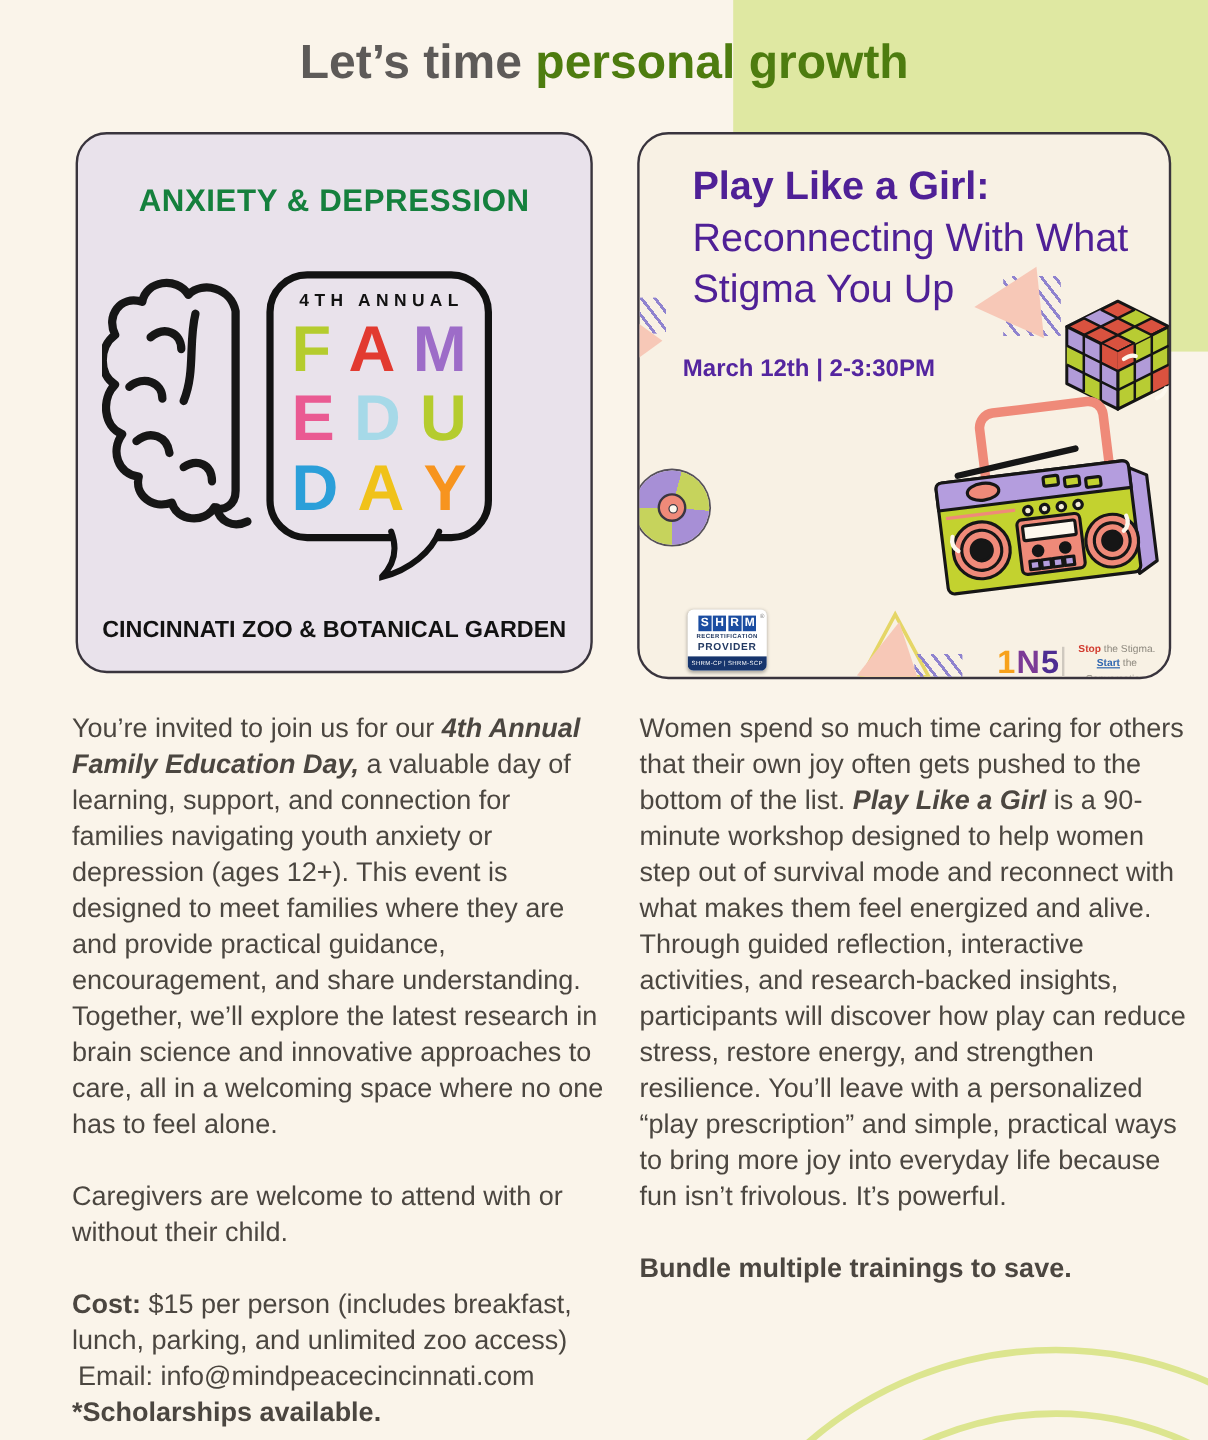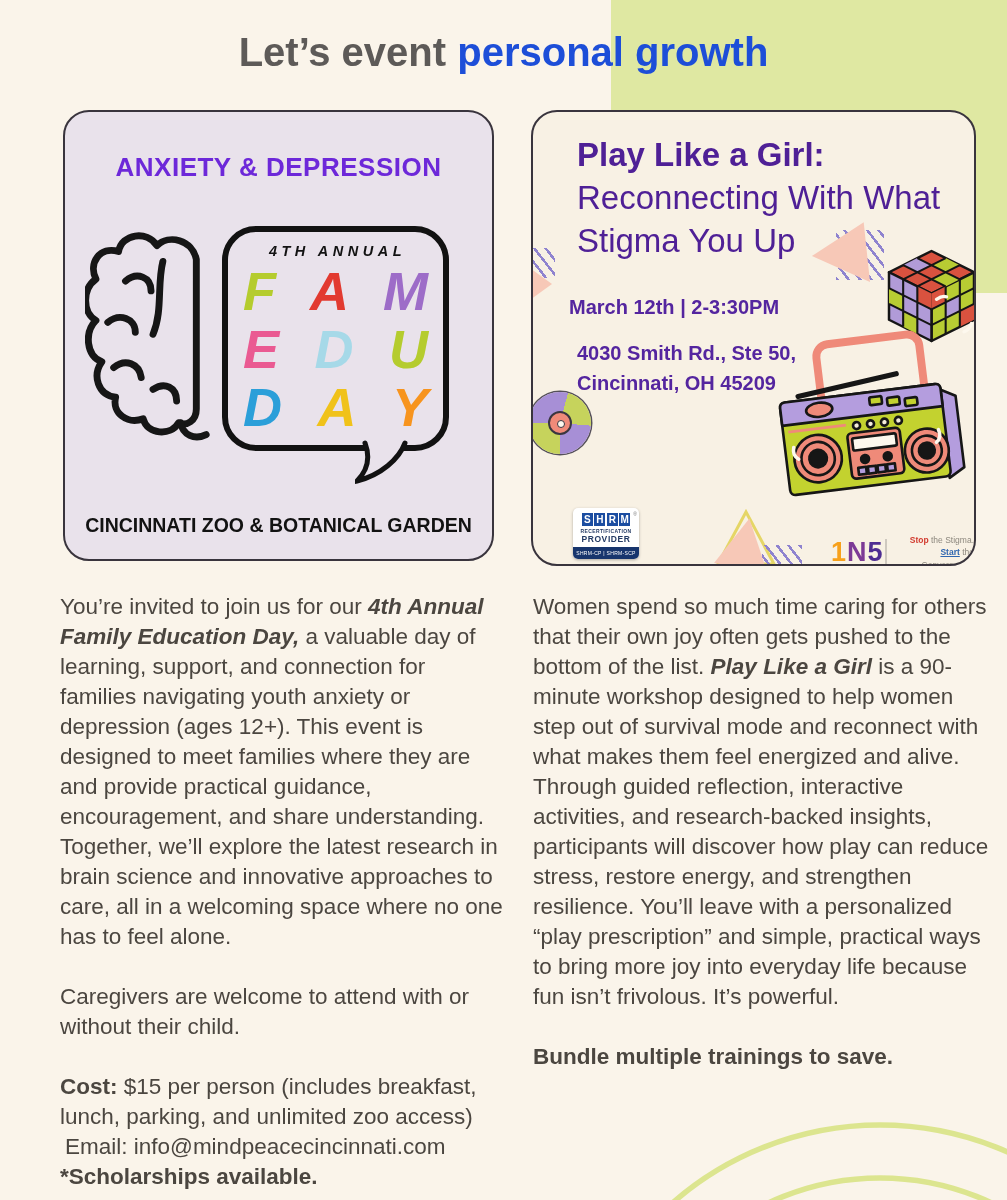--- a/index.html
+++ b/index.html
@@ -7,34 +7,34 @@
     width:1007px; height:1200px; position:relative; overflow:hidden;
     background:#faf4ea;
     font-family:"Liberation Sans", sans-serif;
   }
   .green-block { position:absolute; left:611px; top:0; width:396px; height:293px; background:#dfe8a2; }
 
   
   .header { position:absolute; top:30px; left:0; width:100%; text-align:center;
             font-size:40px; font-weight:bold; margin:0; }
   .t-gray { color:#5d5a58; }
-  .t-purple { color:#1d4ed8; }
+  .t-purple { color:#4d7c0f; }
 
   
   .card { position:absolute; top:110px; border:2px solid #39343d; border-radius:26px;
           box-sizing:border-box; overflow:hidden; }
   .card-left  { left:63px;  width:431px; height:451px; background:#e9e2eb; }
   .card-right { left:531px; width:445px; height:456px; background:#f8f1e4; }
 
   
   .ad-heading { margin-top:40px; text-align:center; font-size:26px; font-weight:bold;
-                color:#6d28d9; letter-spacing:.5px; }
+                color:#15803d; letter-spacing:.5px; }
   .brain { position:absolute; left:20px; top:112px; width:140px; height:246px; }
-  .bubble { position:absolute; left:157px; top:114px; width:227px; height:225px;
-            border:6px solid #121212; border-radius:34px; box-sizing:border-box;font-style:italic; }
+  .bubble { position:absolute; left:157px; top:114px; width:188px; height:225px;
+            border:6px solid #121212; border-radius:34px; box-sizing:border-box; }
   .bubble-label { margin-top:11px; text-align:center; font-size:14.5px; font-weight:bold;
                   letter-spacing:4.5px; text-indent:4px; color:#121212; }
   .fam-grid { padding:3px 15px 0; }
   .fam-row { display:flex; justify-content:space-between; align-items:center; height:58px; }
   .fam-letter { font-size:54px; font-weight:bold; line-height:1; }
   .bubble-tail { position:absolute; right:26px; bottom:-40px; width:62px; height:46px; }
   .card-foot { position:absolute; bottom:20px; left:0; width:100%; text-align:center;
                font-size:19.5px; font-weight:bold; color:#121212; line-height:1.32; }
 
   
@@ -82,21 +82,21 @@
                font-size:10px; line-height:13px; }
   .shrm-reg { position:absolute; right:2px; top:3px; font-size:5px; color:#777; }
   .shrm-line1 { font-size:5px; font-weight:bold; color:#233a63; letter-spacing:.4px; }
   .shrm-line2 { font-size:8.5px; font-weight:bold; color:#233a63; letter-spacing:.6px; margin-bottom:3px; }
   .shrm-bar { background:#17356d; color:#fff; font-size:5px; padding:3px 0; letter-spacing:.3px; }
 
   
   .n5 { position:absolute; left:298px; top:422px; display:flex; align-items:center; gap:1px; }
   .n5-word { font-size:27px; font-weight:bold; line-height:1; letter-spacing:1px; }
   .n5-sep { width:2px; height:26px; background:#cfc9bf; }
-  .n5-tag { font-size:8.5px; color:#8d887e; line-height:1.45; text-align:right; }
+  .n5-tag { font-size:8.5px; color:#8d887e; line-height:1.45; text-align:center; }
   .stop  { color:#d23b2f; font-weight:bold; }
   .start { color:#2f66b0; font-weight:bold;text-decoration:underline; }
 
   
   .col { position:absolute; top:592px; font-size:22.5px; line-height:30px; color:#4b4640; }
   .col-left  { left:60px;  width:446px; }
   .col-right { left:533px; width:458px; }
   .para { margin:0 0 30px; }
   .para-tight { margin:0; }
   .bi { font-weight:bold; font-style:italic; }
@@ -109,21 +109,21 @@
 </head>
 <body>
 
 <div class="green-block"></div>
 
 <svg class="arcs" viewBox="0 0 367 142">
   <circle cx="240" cy="382" r="315" fill="none" stroke="#dce58f" stroke-width="5.5"></circle>
   <circle cx="240" cy="382" r="262" fill="none" stroke="#dce58f" stroke-width="5.5"></circle>
 </svg>
 
-<h1 class="header"><span class="t-gray">Let’s event </span><span class="t-purple">personal growth</span></h1>
+<h1 class="header"><span class="t-gray">Let’s time </span><span class="t-purple">personal growth</span></h1>
 
 <div class="card card-left">
   <div class="ad-heading">ANXIETY &amp; DEPRESSION</div>
 
   <svg class="brain" viewBox="0 0 140 250">
     <g fill="none" stroke="#161616" stroke-width="7" stroke-linecap="round" stroke-linejoin="round">
       <path d="M112,36 C108,16 84,10 72,22 C62,6 36,10 33,28 C14,22 2,40 10,56 C-4,66 -4,90 10,98 C-2,110 0,134 16,140 C6,154 12,174 30,176 C26,192 42,204 58,198 C62,214 86,216 94,202 C102,206 112,200 112,188 Z" fill="#e9e2eb"></path>
       <path d="M40,58 C52,48 66,54 66,68"></path>
       <path d="M22,100 C34,90 50,96 50,110"></path>
       <path d="M28,146 C40,136 54,142 56,156"></path>
@@ -241,24 +241,20 @@
   </svg>
   <div class="tri tri-2"></div>
   <div class="hatch hatch-2"></div>
 
   <h2 class="pl-title">
     <span class="bold-line">Play Like a Girl:</span>
     <span>Reconnecting With What</span>
     <span>Stigma You Up</span>
   </h2>
   <div class="pl-meta">March 12th  |  2-3:30PM</div>
-  <div class="pl-address">
-    <div>4030 Smith Rd., Ste 50,</div>
-    <div>Cincinnati, OH 45209</div>
-  </div>
 
   <div class="shrm">
     <span class="shrm-reg">®</span>
     <div class="shrm-row">
       <span class="shrm-tile">S</span>
       <span class="shrm-tile">H</span>
       <span class="shrm-tile">R</span>
       <span class="shrm-tile">M</span>
     </div>
     <div class="shrm-line1">RECERTIFICATION</div>

